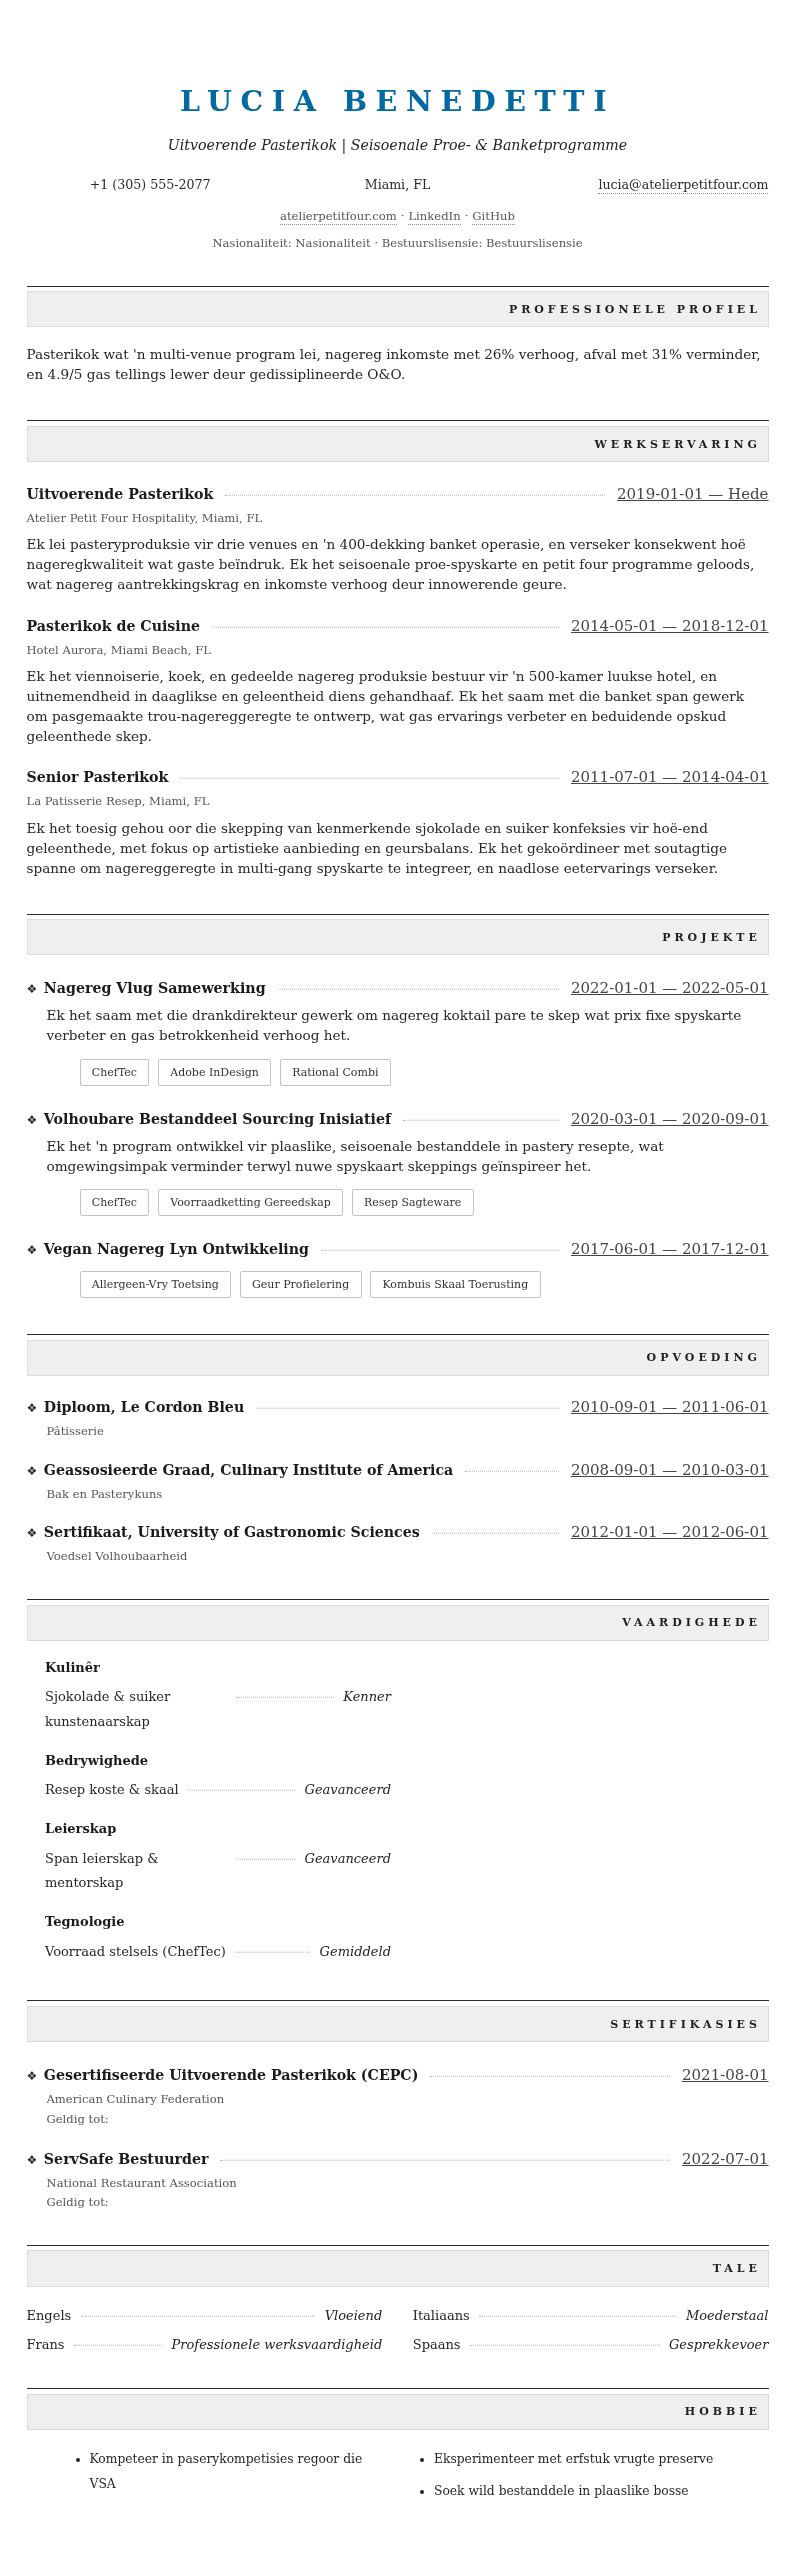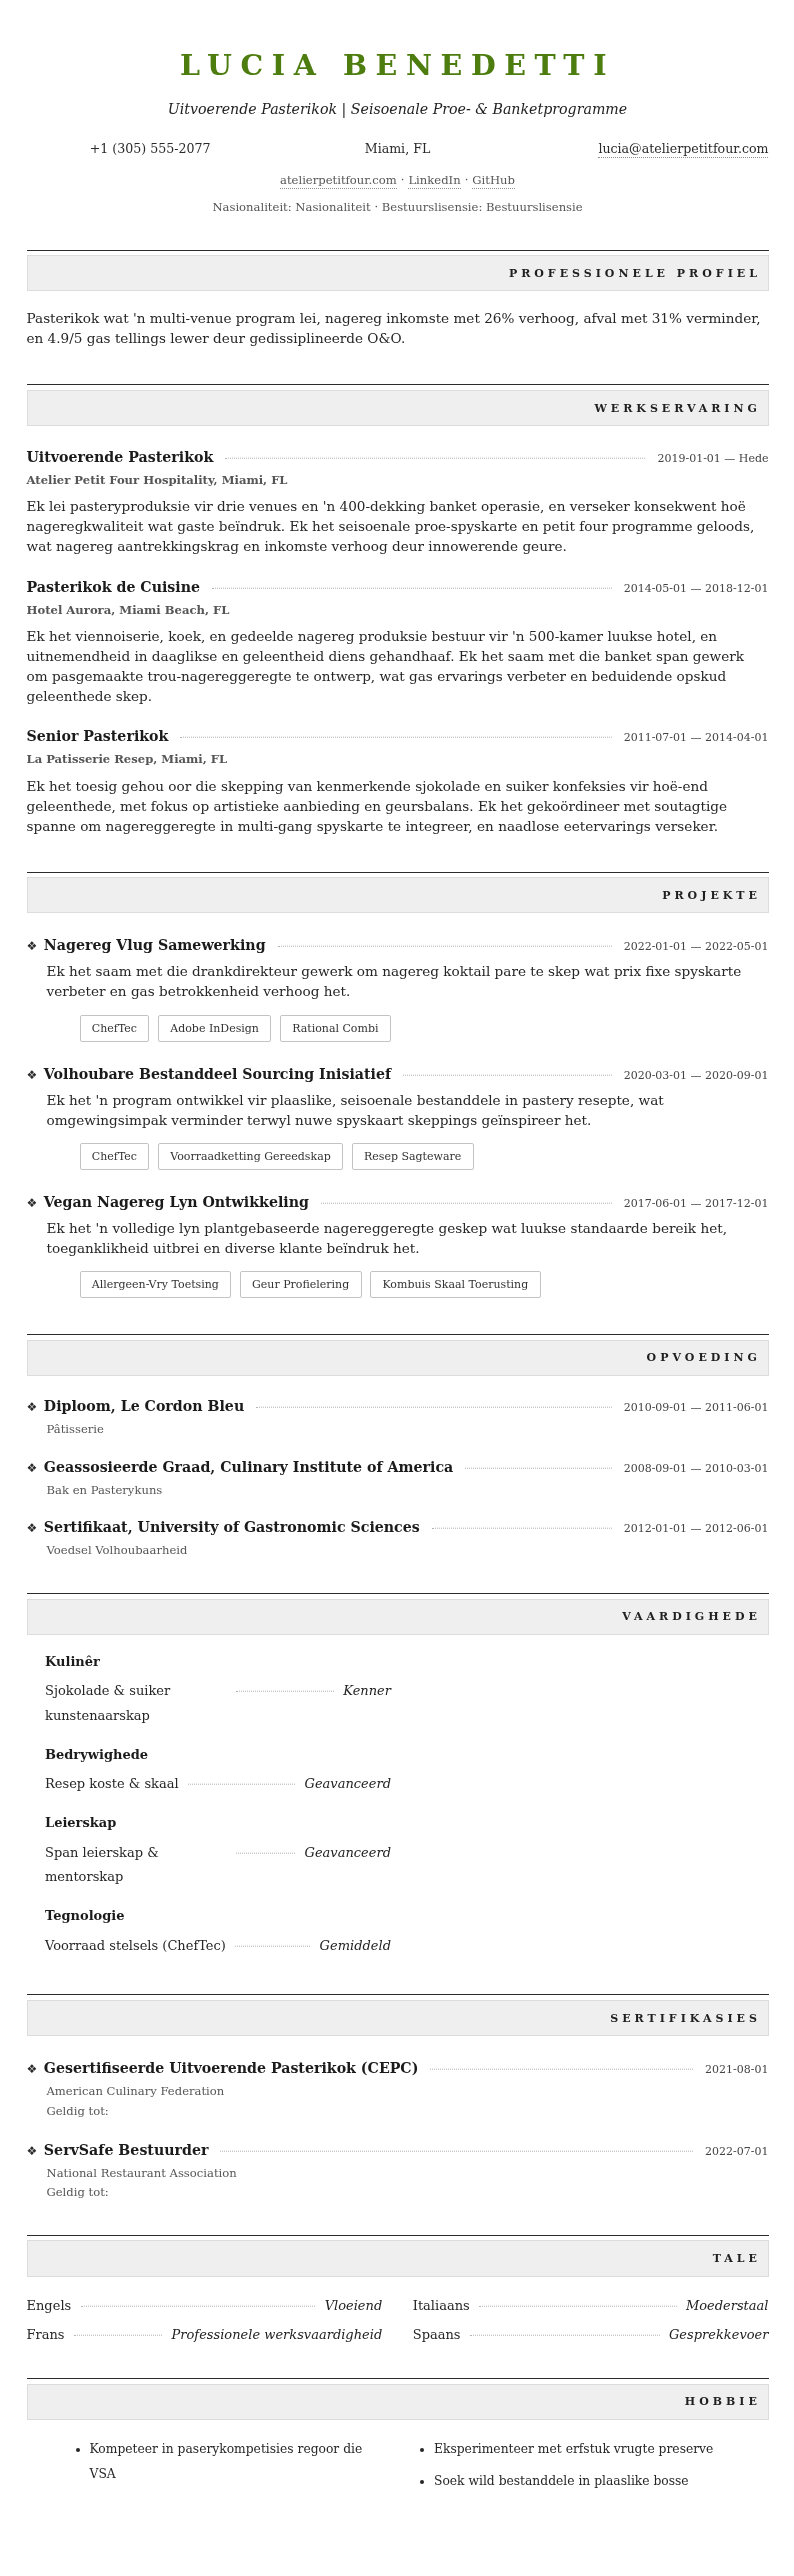--- a/index.html
+++ b/index.html
@@ -12,23 +12,24 @@
     -webkit-font-smoothing: antialiased;
   }
   .page { width: 795px; padding: 48px 26.5px 40px; }
 
   
   .hd { text-align: center; }
   .hd-name {
     font-size: 28.5px;
     font-weight: bold;
     letter-spacing: 8.6px;
-    color: #4d7c0f;
+    color: #0369a1;
     margin-bottom: 18.5px;
     white-space: nowrap;
+    margin-top: 36px;
   }
   .hd-tagline {
     font-style: italic;
     font-size: 14.2px;
     color: #222;
     margin-bottom: 24px;
   }
   .hd-contacts {
     display: flex;
     align-items: baseline;
@@ -68,26 +69,26 @@
 
   
   .t-row { display: flex; align-items: baseline; }
   .t-row .leader {
     flex: 1 1 auto;
     border-bottom: 0.7px dotted #b3b3b3;
     margin: 0 12px;
     transform: translateY(-3.3px);
     min-width: 16px;
   }
-  .t-row .dates { white-space: nowrap; font-size: 11px; color: #444; }
+  .t-row .dates { white-space: nowrap; font-size: 15px; color: #444; text-decoration: underline; }
   .entry-title { font-size: 14.2px; font-weight: bold; color: #1b1b1b; }
   .diamond { font-size: 12px; margin-right: 6.6px; color: #2a2a2a; font-weight: normal; }
 
   .job { margin-top: 22.5px; }
-  .job-company { margin-top: 8px; font-size: 11.6px; color: #555; font-weight: bold; }
+  .job-company { margin-top: 8px; font-size: 11.6px; color: #555; }
   .job-summary { margin-top: 9.3px; }
 
   .proj { margin-top: 24px; }
   .proj-summary { margin-top: 8px; padding-left: 20px; }
   .tags { margin-top: 13.2px; padding-left: 53px; display: flex; gap: 8.6px; }
   .tag {
     border: 0.7px solid #c3c3c3;
     border-radius: 2px;
     background: #fff;
     padding: 6px 11.3px;
@@ -248,21 +249,20 @@
         <span class="tag">Resep Sagteware</span>
       </div>
     </div>
 
     <div class="proj">
       <div class="t-row">
         <h3 class="entry-title"><span class="diamond">❖</span><span>Vegan Nagereg Lyn Ontwikkeling</span></h3>
         <span class="leader"></span>
         <span class="dates">2017-06-01 — 2017-12-01</span>
       </div>
-      <p class="body-text proj-summary">Ek het 'n volledige lyn plantgebaseerde nagereggeregte geskep wat luukse standaarde bereik het, toeganklikheid uitbrei en diverse klante beïndruk het.</p>
       <div class="tags">
         <span class="tag">Allergeen-Vry Toetsing</span>
         <span class="tag">Geur Profielering</span>
         <span class="tag">Kombuis Skaal Toerusting</span>
       </div>
     </div>
   </section>
 
   <section class="section">
     <div class="sec-rule"></div>

